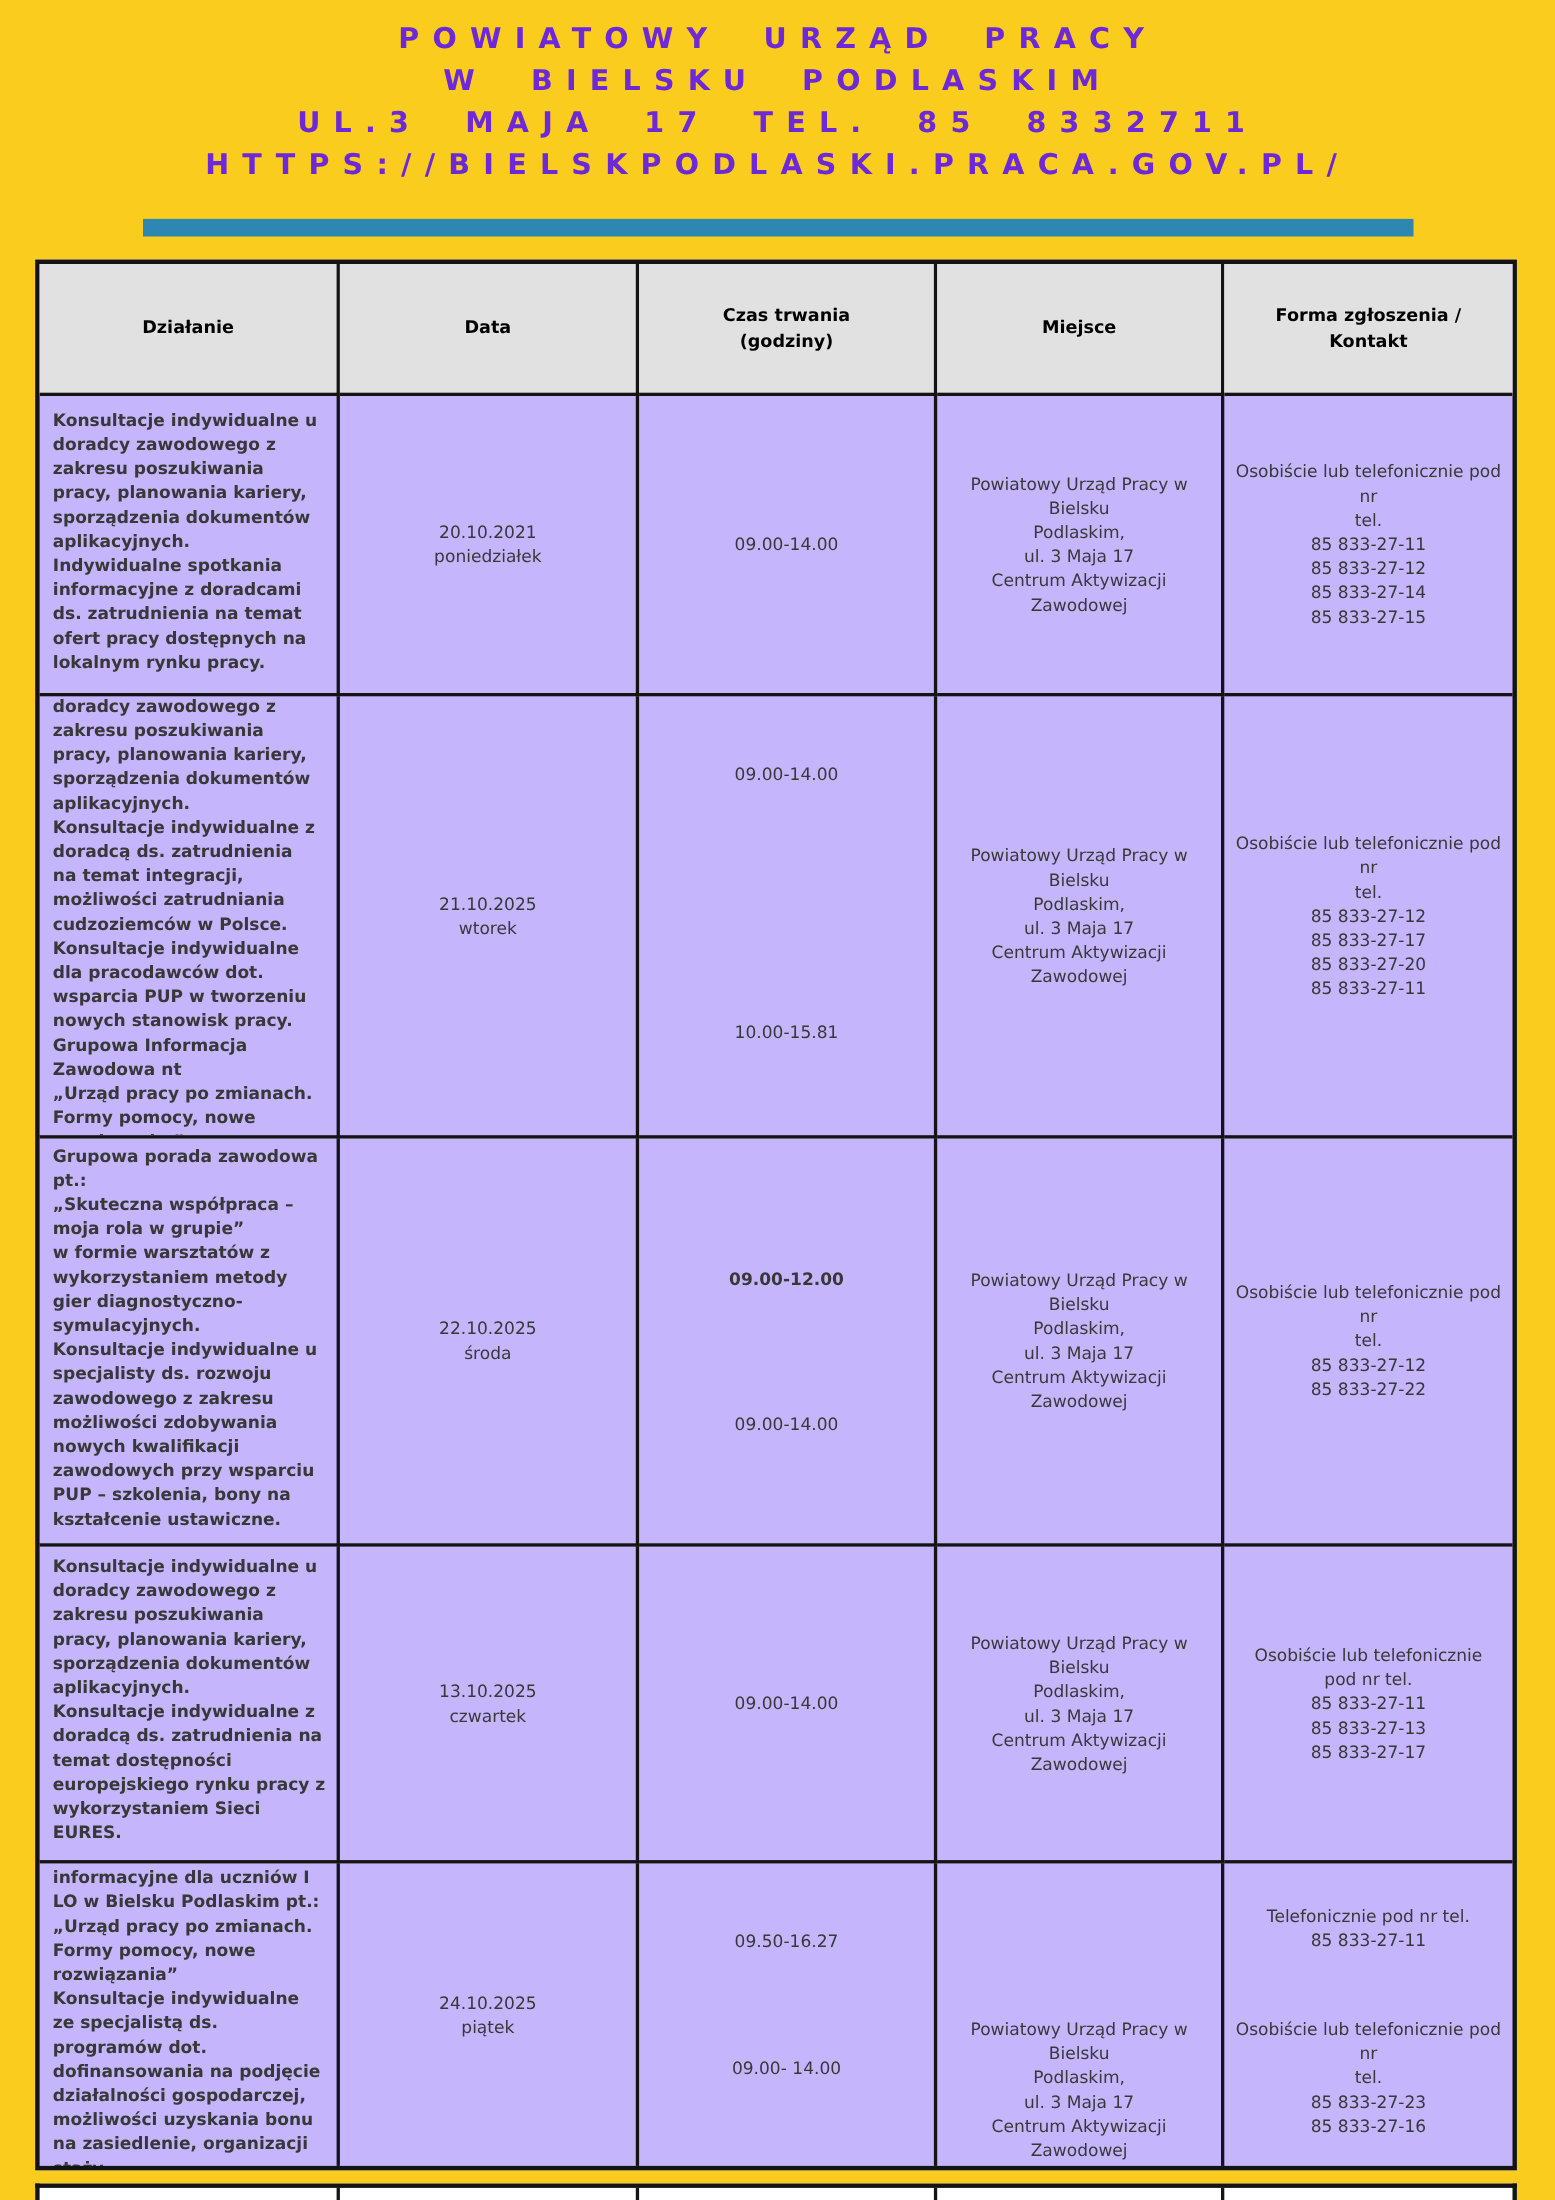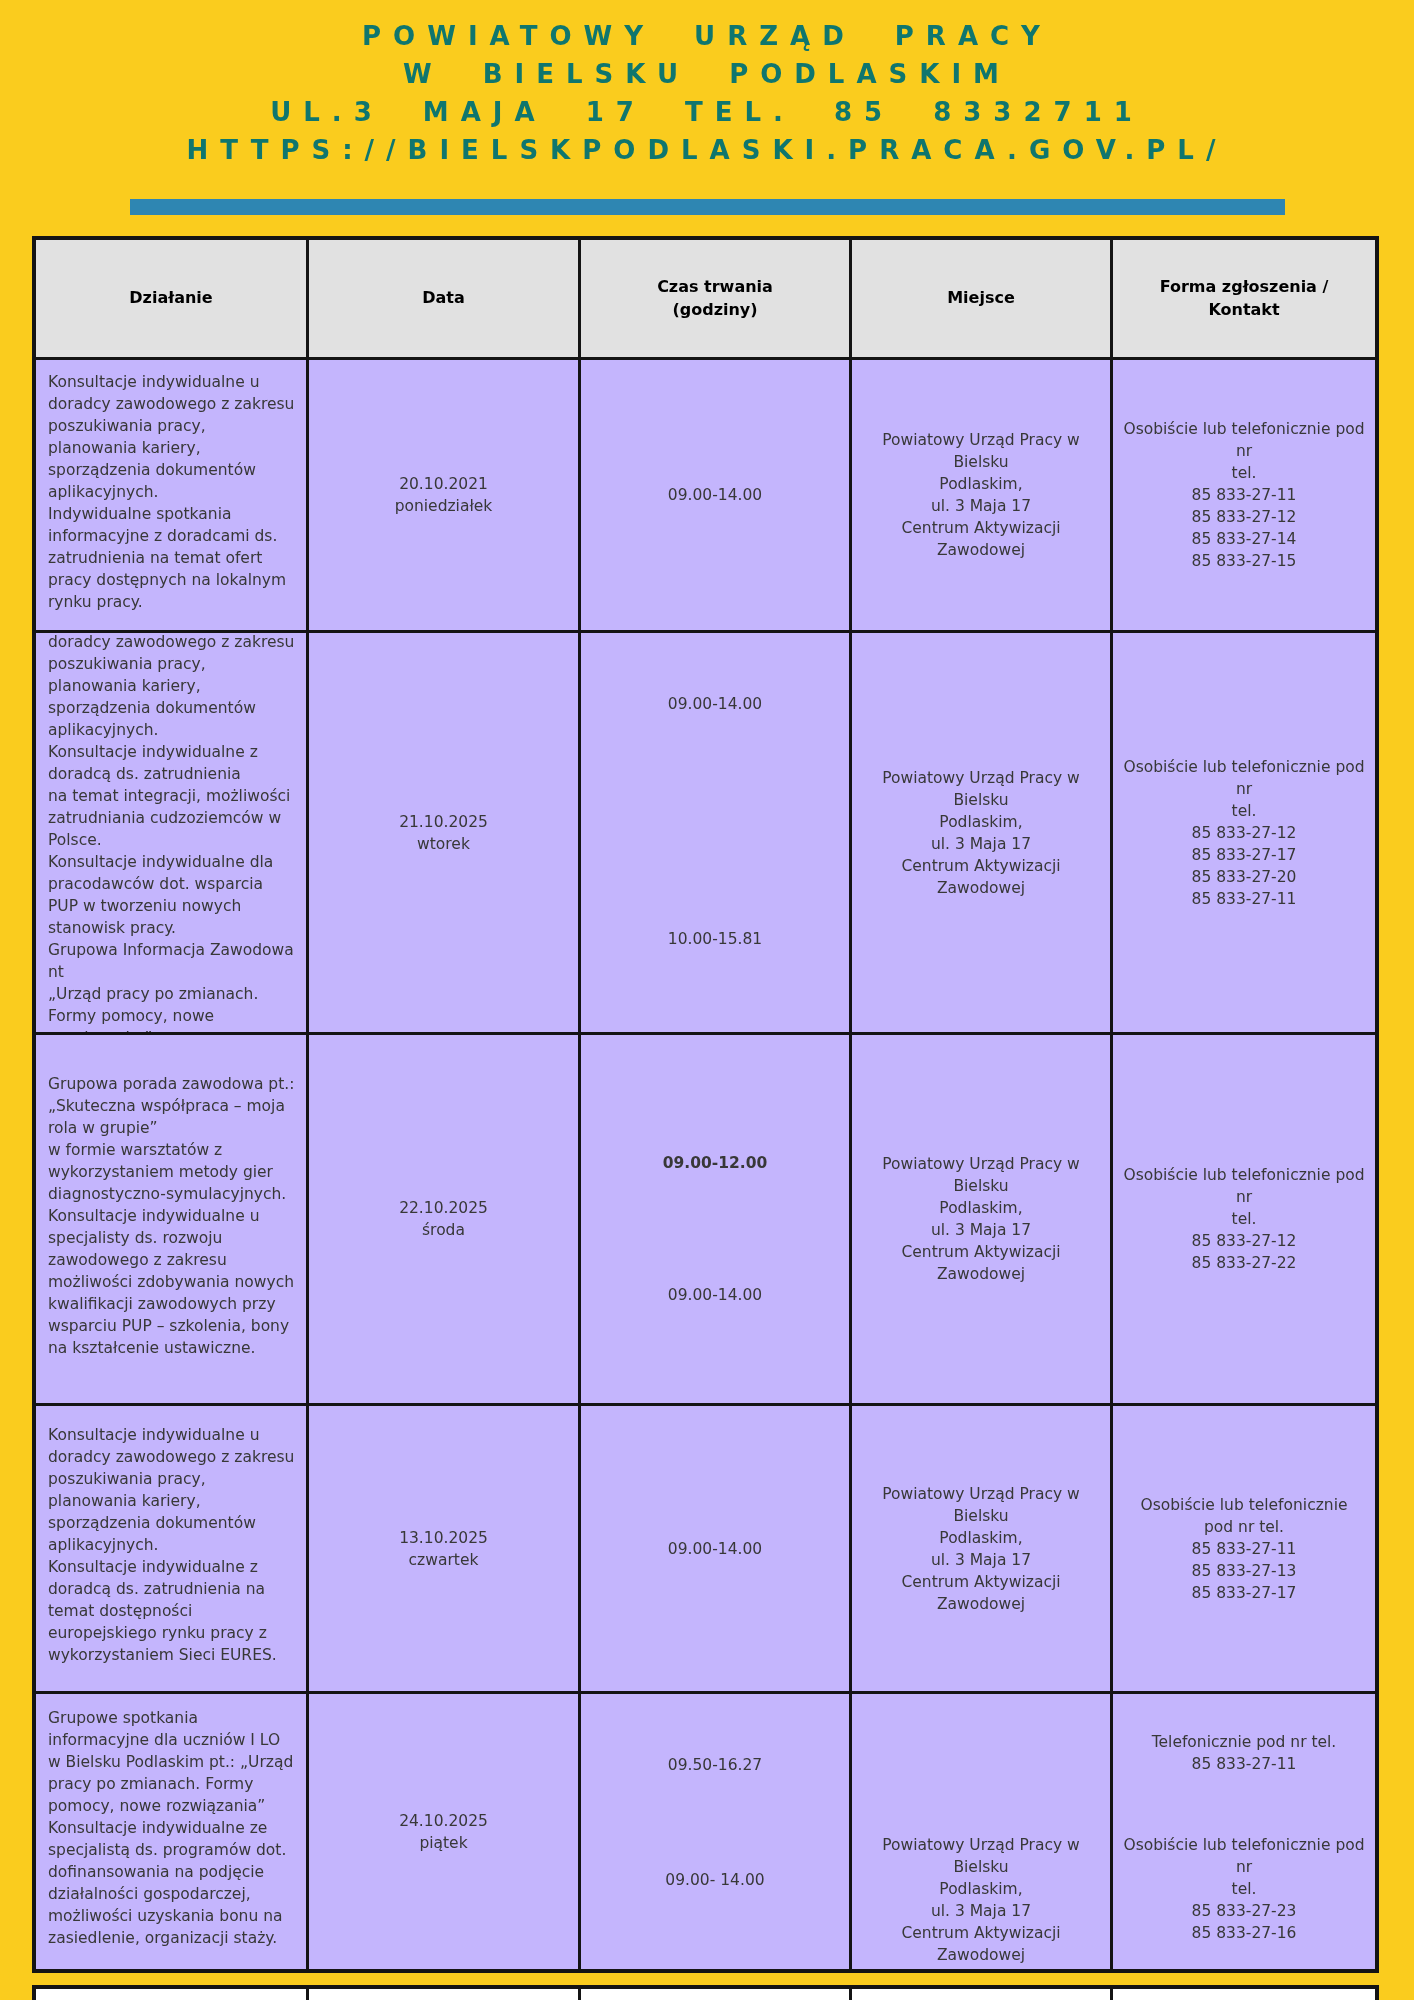--- a/index.html
+++ b/index.html
@@ -2,21 +2,21 @@
 <html><head>
 <meta charset="utf-8">
 <style>
   html,body{margin:0;padding:0;}
   .page{
     position:relative;width:1414px;height:2000px;overflow:hidden;
     background:#FACC1E;font-family:"DejaVu Sans",sans-serif;
   }
   .hdr{
     position:absolute;top:17px;left:0;width:100%;text-align:center;
-    color:#0f766e;font-weight:bold;font-size:26px;line-height:38px;
+    color:#6d28d9;font-weight:bold;font-size:26px;line-height:38px;
     letter-spacing:12px;word-spacing:18px;
   }
   .bar{position:absolute;top:199px;left:130px;width:1155px;height:16px;background:#2E86B2;}
   .tbl{
     position:absolute;top:236px;left:32px;width:1347px;height:1737px;
     box-sizing:border-box;border:4px solid #141414;background:#c4b5fd;
     display:grid;
     grid-template-columns:273px 272px 271px 261px auto;
     grid-template-rows:120px 273px 402px 371px 288px auto;
   }
@@ -26,21 +26,21 @@
     overflow:hidden;
   }
   .lastcol{border-right:none;}
   .lastrow{border-bottom:none;}
   .th{
     background:#E1E1E1;color:#000;font-weight:bold;font-size:16px;
     display:flex;align-items:center;justify-content:center;text-align:center;
     padding:0 14px;
   }
   .ctr{display:flex;align-items:center;justify-content:center;text-align:center;padding:4px 10px;}
-  .act{display:flex;align-items:center;text-align:left;padding:1px 10px 8px 12px;}
+  .act{display:flex;align-items:center;text-align:left;padding:1px 10px 8px 12px;font-weight:bold;}
   .slots{position:relative;}
   .slot{position:absolute;left:0;width:100%;text-align:center;padding:0 8px;box-sizing:border-box;}
   .s1a{top:60px;}  .s1b{top:295px;}
   .s2a{top:117px;font-weight:bold;} .s2b{top:249px;}
   .s4ta{top:60px;} .s4tb{top:175px;}
   .s4ma{top:30px;} .s4mb{top:140px;}
   .s4ca{top:37px;} .s4cb{top:140px;}
   .frag{
     position:absolute;top:1985px;left:32px;width:1347px;height:22px;
     box-sizing:border-box;background:#ffffff;border:4px solid #141414;border-bottom:none;

